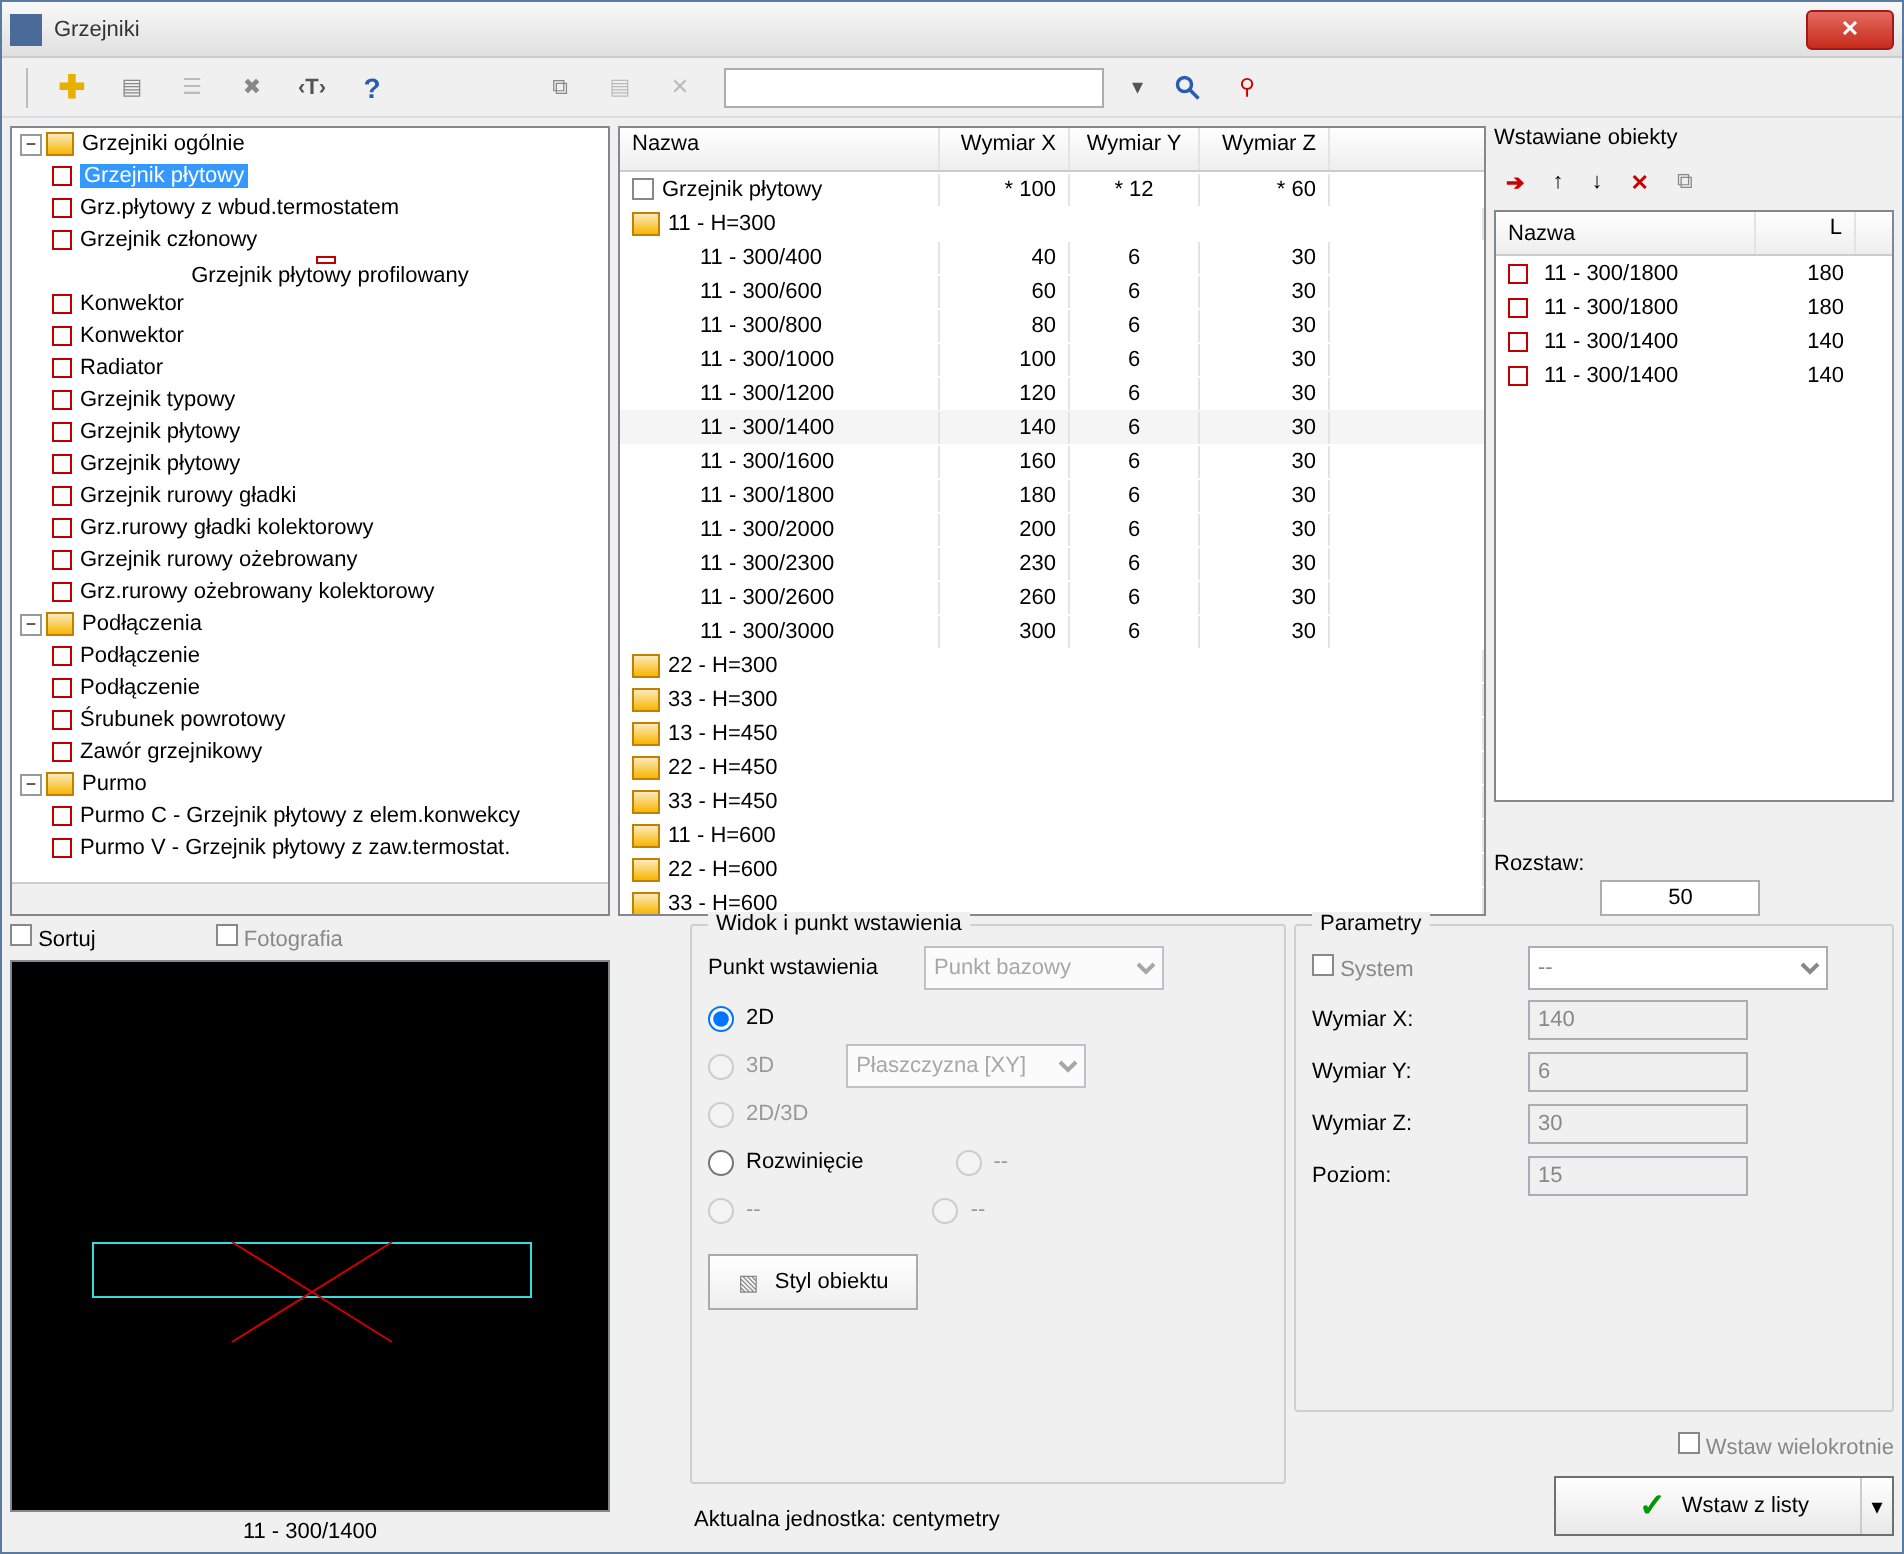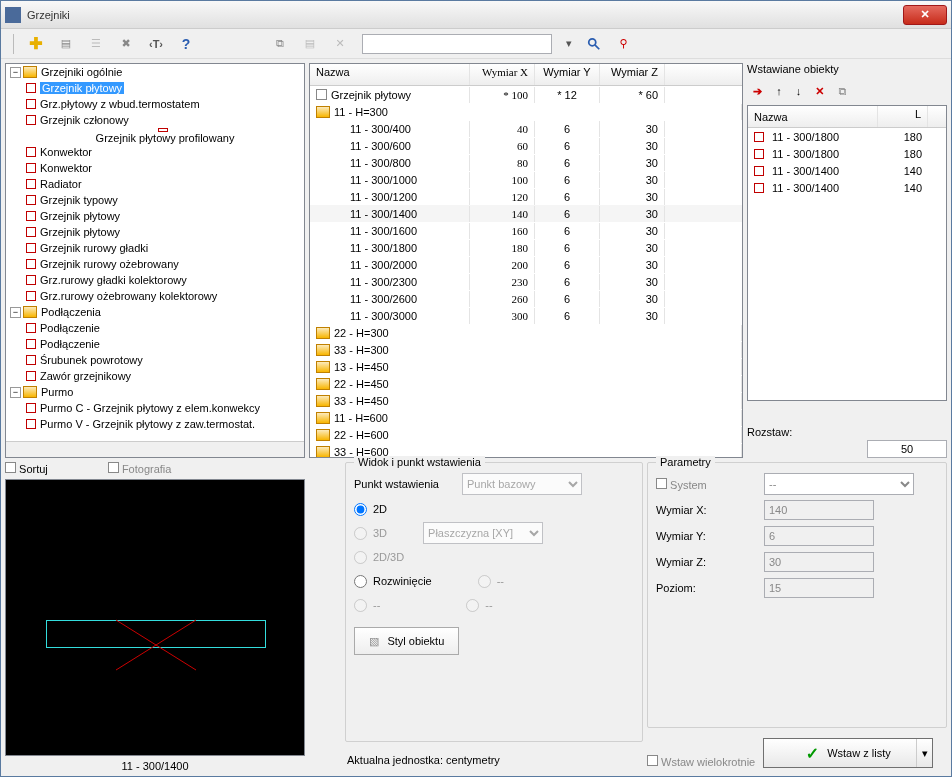--- a/index.html
+++ b/index.html
@@ -21,53 +21,53 @@
   .folder-icon { width: 14px; height: 12px; background: linear-gradient(to bottom, #fceabb, #f8b500); border: 1px solid #c08000; margin-right: 4px; }
   .leaf-icon { width: 10px; height: 10px; border: 1px solid #c00000; margin-right: 4px; }
   .tree-label.selected { background: #3399ff; color: #fff; padding: 0 2px; }
   .grid-panel { flex: 1; border: 1px solid #828790; background: #fff; display: flex; flex-direction: column; }
   .grid-header { display: flex; background: linear-gradient(to bottom, #fff, #eee); border-bottom: 1px solid #ccc; height: 22px; }
   .grid-header > div, .grid-row > div { padding: 2px 6px; border-right: 1px solid #e4e4e4; overflow: hidden; text-overflow: ellipsis; white-space: nowrap; }
   .grid-body { flex: 1; overflow: auto; }
   .grid-row { display: flex; height: 17px; align-items: center; }
   .grid-row.highlight { background: #f5f5f5; }
   .col-name { width: 160px; }
-  .col-x { width: 65px; text-align: right; font-family: Liberation Serif, serif; }
+  .col-x { width: 65px; text-align: right; }
   .col-y { width: 65px; text-align: center; }
   .col-z { width: 65px; text-align: right; }
   .grid-folder { display: flex; align-items: center; gap: 4px; }
   .grid-folder .folder-icon { margin: 0; }
   .side-panel { width: 200px; display: flex; flex-direction: column; gap: 4px; }
   .side-label { font-size: 11px; margin-bottom: 2px; }
   .side-toolbar { display: flex; gap: 14px; padding: 0 6px; height: 20px; align-items: center; }
   .side-grid { flex: 1; border: 1px solid #828790; background: #fff; display: flex; flex-direction: column; }
   .side-header { display: flex; background: linear-gradient(to bottom, #fff, #eee); border-bottom: 1px solid #ccc; height: 22px; }
   .side-header > div { padding: 2px 6px; border-right: 1px solid #e4e4e4; }
   .side-row { display: flex; height: 17px; align-items: center; }
   .side-col-name { width: 130px; padding: 2px 6px; display: flex; align-items: center; gap: 4px; }
   .side-col-l { width: 50px; text-align: right; padding: 2px 6px; }
-  .rozstaw-row { display: flex; align-items: center; gap: 8px; justify-content: space-between; }
+  .rozstaw-row { display: flex; align-items: center; gap: 8px; }
   .rozstaw-row input { width: 80px; height: 18px; border: 1px solid #abadb3; text-align: center; margin-top: 35px; }
   .bottom-row { flex: 1; display: flex; gap: 4px; }
   .preview-col { width: 300px; display: flex; flex-direction: column; gap: 4px; }
   .preview-opts { display: flex; gap: 60px; }
   .preview-canvas { flex: 1; background: #000; border: 1px solid #828790; position: relative; }
   .preview-rect { position: absolute; border: 1px solid #3dd; }
   .preview-caption { text-align: center; }
   .insert-col { flex: 1; display: flex; gap: 4px; padding-left: 36px; }
   .fieldset { border: 1px solid #d0d0d0; border-radius: 2px; padding: 8px; position: relative; flex: 1; }
   .fieldset .legend { position: absolute; top: -7px; left: 8px; background: #f0f0f0; padding: 0 4px; }
   .form-row { display: flex; align-items: center; height: 26px; gap: 8px; }
   .form-row label { width: 100px; }
   .form-row .val { border: 1px solid #abadb3; background: #fff; height: 20px; width: 110px; padding: 0 4px; display: flex; align-items: center; }
   .form-row .val.ro { background: #f0f0f0; color: #888; }
   select.combo { width: 120px; height: 22px; border: 1px solid #abadb3; background: #fff; color: #888; }
   .radio-row { display: flex; align-items: center; height: 24px; gap: 6px; }
   .radio-row input[type=radio] { margin: 0; }
-  .bottom-actions { display: flex; flex-direction: row; align-items: flex-end; gap: 8px; padding: 4px 0; }
+  .bottom-actions { display: flex; flex-direction: column; align-items: flex-end; gap: 8px; padding: 4px 0; }
   .insert-btn { width: 170px; height: 30px; border: 1px solid #707070; background: linear-gradient(to bottom, #fff, #e8e8e8); display: flex; align-items: center; justify-content: center; gap: 8px; cursor: pointer; position: relative; }
   .insert-btn .dd { position: absolute; right: 0; top: 0; bottom: 0; width: 16px; border-left: 1px solid #ccc; display: flex; align-items: center; justify-content: center; }
   .style-btn { height: 28px; border: 1px solid #aaa; background: linear-gradient(to bottom,#fff,#eee); padding: 0 14px; display: inline-flex; align-items: center; gap: 8px; cursor: pointer; }
   .hscroll { height: 16px; background: #f0f0f0; border-top: 1px solid #ccc; }
   .checkbox-dummy { width: 11px; height: 11px; border: 1px solid #888; background: #fff; display: inline-block; }
   svg.ico { width: 14px; height: 14px; }
 </style>
 </head>
 <body>
 
@@ -150,25 +150,25 @@
             <div class="tree-item" style="padding-left: 20px;">
               <span class="leaf-icon"></span>
               <span class="tree-label">Grzejnik płytowy</span>
             </div>
             <div class="tree-item" style="padding-left: 20px;">
               <span class="leaf-icon"></span>
               <span class="tree-label">Grzejnik rurowy gładki</span>
             </div>
             <div class="tree-item" style="padding-left: 20px;">
               <span class="leaf-icon"></span>
+              <span class="tree-label">Grz.rurowy gładki kolektorowy</span>
+            </div>
+            <div class="tree-item" style="padding-left: 20px;">
+              <span class="leaf-icon"></span>
               <span class="tree-label">Grzejnik rurowy ożebrowany</span>
-            </div>
-            <div class="tree-item" style="padding-left: 20px;">
-              <span class="leaf-icon"></span>
-              <span class="tree-label">Grz.rurowy gładki kolektorowy</span>
             </div>
             <div class="tree-item" style="padding-left: 20px;">
               <span class="leaf-icon"></span>
               <span class="tree-label">Grz.rurowy ożebrowany kolektorowy</span>
             </div>
             <div class="tree-item" style="padding-left: 4px;">
               <span class="expander">−</span>
               <span class="folder-icon"></span>
               <span class="tree-label">Podłączenia</span>
             </div>

